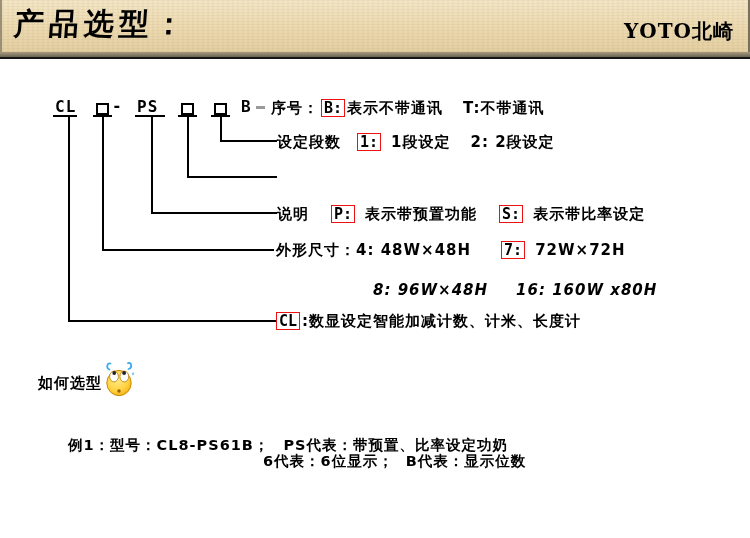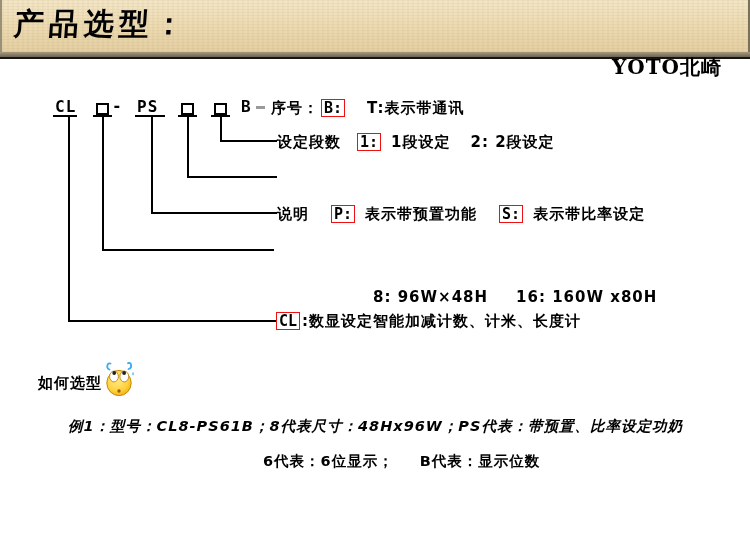--- a/index.html
+++ b/index.html
@@ -11,22 +11,22 @@
           background:linear-gradient(180deg,#f3e6c6 0%,#ecd9b0 55%,#e4cfa2 100%);
           border-left:2px solid #9a9078;border-right:2px solid #7a715d;box-sizing:border-box;}
   .header:after{content:"";position:absolute;inset:0;
           background:repeating-linear-gradient(0deg,rgba(120,95,40,.05) 0 1px,transparent 1px 3px),
                      repeating-linear-gradient(90deg,rgba(120,95,40,.04) 0 2px,transparent 2px 5px);}
   .header-bevel{position:absolute;left:0;top:52px;width:750px;height:5px;
           background:linear-gradient(180deg,#a89a7c,#6b6353);}
   .header-rule{position:absolute;left:0;top:57px;width:750px;height:2px;background:#151515;}
   .title{position:absolute;left:14px;top:4px;font-family:"DejaVu Serif",serif;
          font-size:30px;font-weight:bold;letter-spacing:5px;transform:skewX(-4deg);z-index:2;}
-  .brand{position:absolute;right:28px;top:18px;font-family:"DejaVu Serif",serif;
-         font-size:20px;font-weight:bold;letter-spacing:1px;z-index:2;margin-top:36px;}
+  .brand{position:absolute;right:16px;top:18px;font-family:"DejaVu Serif",serif;
+         font-size:20px;font-weight:bold;letter-spacing:1px;z-index:2;}
 
   
   .vline{position:absolute;width:2px;background:#000;}
   .hline{position:absolute;height:2px;background:#000;}
   .useg{position:absolute;height:2px;background:#000;}
   .mbox{position:absolute;width:9px;height:8px;border:2px solid #000;background:#fff;}
   .code-txt{position:absolute;font-family:"DejaVu Sans Mono",monospace;
             font-size:16px;font-weight:bold;line-height:16px;letter-spacing:1px;}
   .gdash{position:absolute;width:9px;height:3px;background:#9a9a9a;}
 
@@ -36,22 +36,22 @@
         font-family:"DejaVu Sans Mono",monospace;font-size:15px;font-weight:bold;
         line-height:16px;letter-spacing:0;color:#000;}
   .sp8{display:inline-block;width:8px;} .sp14{display:inline-block;width:14px;}
   .sp20{display:inline-block;width:20px;} .sp28{display:inline-block;width:28px;}
 
   
   .howto-title{position:absolute;left:38px;top:374px;font-size:15px;font-weight:bold;letter-spacing:1px;}
   .emoji{position:absolute;left:102px;top:360px;}
   .ex-line{position:absolute;display:flex;white-space:nowrap;
            font-size:14.5px;font-weight:bold;letter-spacing:1px;}
-  .ex1{left:68px;top:417px;gap:0;font-style:italic;}
-  .ex2{left:263px;top:452px;gap:26px;}
+  .ex1{left:68px;top:436px;gap:14px;}
+  .ex2{left:263px;top:452px;gap:12px;}
 </style>
 </head>
 <body>
 
 <div id="page">
 
   <div class="header"></div>
   <div class="header-bevel"></div>
   <div class="header-rule"></div>
   <div class="title">产品选型：</div>
@@ -85,22 +85,23 @@
 
   <div class="hline" style="left:220px;top:140px;width:57px;"></div>
   <div class="hline" style="left:187px;top:176px;width:90px;"></div>
   <div class="hline" style="left:151px;top:212px;width:126px;"></div>
   <div class="hline" style="left:102px;top:249px;width:172px;"></div>
   <div class="hline" style="left:68px;top:320px;width:208px;"></div>
 
   <div class="drow" style="left:271px;top:99px;">
     <span>序号：</span>
     <span class="rbox">B:</span>
+    <span>表示不带通讯</span>
     <span class="sp20"></span>
-    <span>T:表示带通讯</span>
+    <span>T:不带通讯</span>
   </div>
 
   <div class="drow" style="left:277px;top:133px;">
     <span>设定段数</span>
     <span class="sp14"></span>
     <span class="rbox">1:</span>
     <span class="sp8"></span>
     <span>1段设定</span>
     <span class="sp20"></span>
     <span>2: 2段设定</span>
@@ -112,22 +113,30 @@
     <span class="sp20"></span>
     <span class="rbox">P:</span>
     <span class="sp8"></span>
     <span>表示带预置功能</span>
     <span class="sp20"></span>
     <span class="rbox">S:</span>
     <span class="sp8"></span>
     <span>表示带比率设定</span>
   </div>
 
+  <div class="drow" style="left:276px;top:241px;">
+    <span>外形尺寸：</span>
+    <span>4: 48W×48H</span>
+    <span class="sp28"></span>
+    <span class="rbox">7:</span>
+    <span class="sp8"></span>
+    <span>72W×72H</span>
+  </div>
 
-  <div class="drow" style="left:373px;top:289px;">
+  <div class="drow" style="left:373px;top:282px;font-style:italic;">
     <span>8: 96W×48H</span>
     <span class="sp28"></span>
     <span>16: 160W x80H</span>
   </div>
 
   <div class="drow" style="left:276px;top:312px;">
     <span class="rbox" style="margin-left:0;">CL</span>
     <span>:数显设定智能加减计数、计米、长度计</span>
   </div>
 
@@ -149,21 +158,20 @@
       <circle cx="22.1" cy="13" r="1.9" fill="#222"></circle>
       <circle cx="17" cy="31" r="1.7" fill="#9c5f00"></circle>
       <path d="M7.5,9.5 Q4.5,8.5 5.5,5 Q6.2,2.8 8.5,3.5" fill="none" stroke="#3fa9ee" stroke-width="1.8" stroke-linecap="round"></path>
       <path d="M26.5,9 Q29.8,8.2 29,4.6 Q28.4,2.4 26,3.2" fill="none" stroke="#3fa9ee" stroke-width="1.8" stroke-linecap="round"></path>
       <path d="M31,12 q1.6,2.4 0,3.4 q-1.6,-1 0,-3.4" fill="#4fb2f0"></path>
     </svg>
   </div>
 
   <div class="ex-line ex1">
     <span>例1：型号：CL8-PS61B；</span>
-    <span>8代表尺寸：48Hx96W；</span>
     <span>PS代表：带预置、比率设定功奶</span>
   </div>
 
   <div class="ex-line ex2">
     <span>6代表：6位显示；</span>
     <span>B代表：显示位数</span>
   </div>
 
 </div>
 

